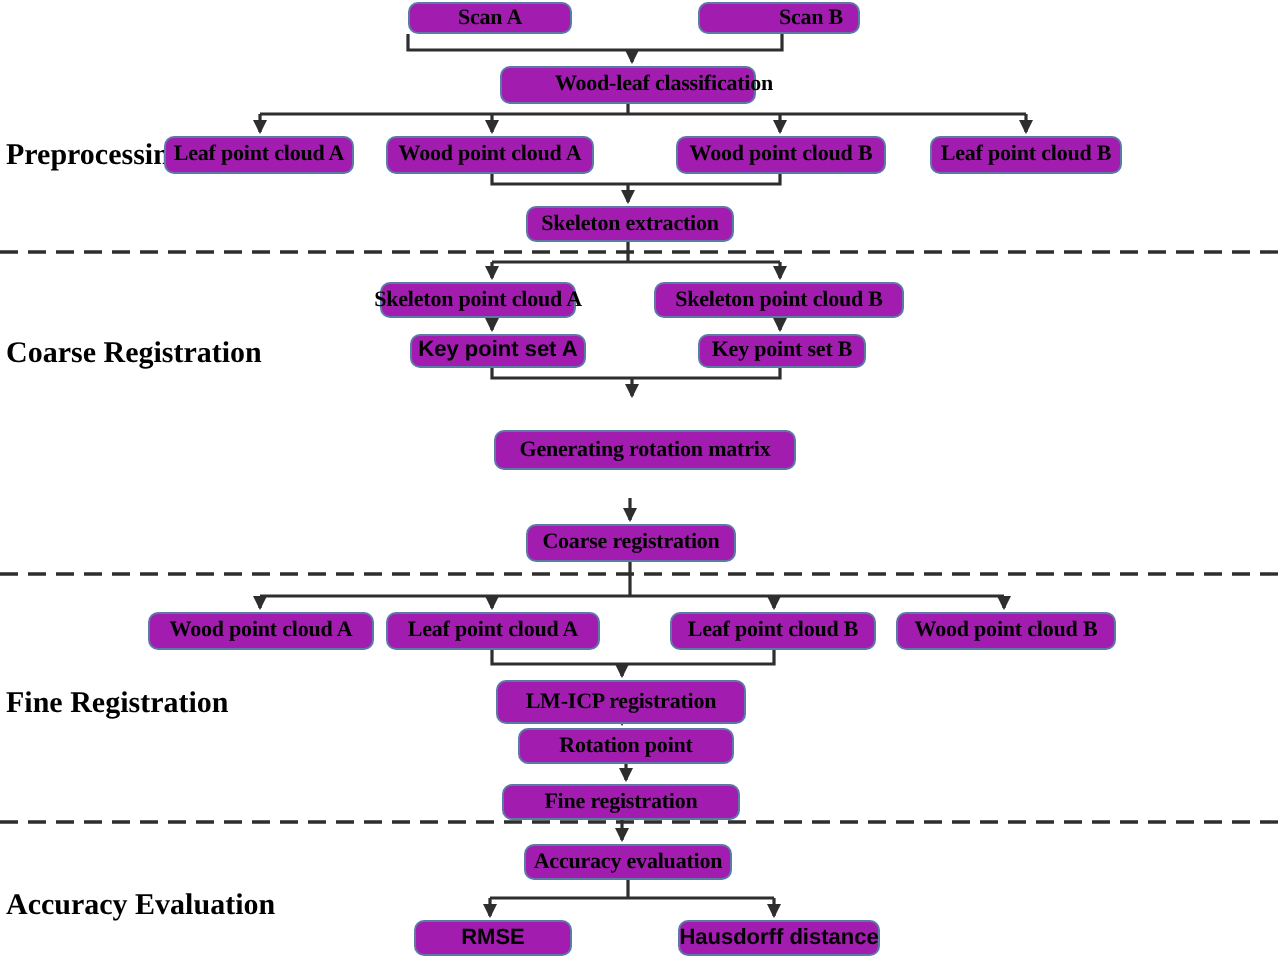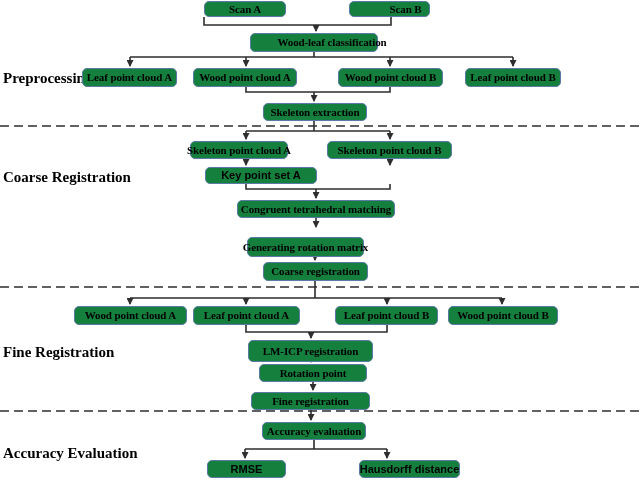--- a/index.html
+++ b/index.html
@@ -6,21 +6,21 @@
   .canvas{
     position:relative;width:640px;height:481px;background:#fff;
     font-family:"Liberation Serif",serif;overflow:hidden;
   }
   svg.wires{position:absolute;left:0;top:0;z-index:1;}
   .connector{fill:none;stroke:var(--line,#2e2e2e);stroke-width:1.6;}
   .separator{fill:none;stroke:var(--line,#2e2e2e);stroke-width:1.7;stroke-dasharray:9 5;}
   .arrowhead{fill:var(--line,#2e2e2e);stroke:none;}
   .node{
     position:absolute;display:flex;align-items:center;justify-content:center;
-    background:#15803d;border:1.5px solid var(--box-border,#5b7ba6);border-radius:5px;
+    background:#a21caf;border:1.5px solid var(--box-border,#5b7ba6);border-radius:5px;
     box-sizing:border-box;font-weight:bold;font-size:11px;letter-spacing:-0.1px;
     color:var(--text,#000);white-space:nowrap;z-index:2;line-height:1;
   }
   .sans{font-family:"Liberation Sans",sans-serif;letter-spacing:0;}
   .section-label{
     position:absolute;left:3px;z-index:2;font-weight:bold;font-size:15px;
     color:var(--text,#000);white-space:nowrap;line-height:1;
   }
 </style>
 </head>
@@ -95,33 +95,33 @@
   <div class="node" style="left:82px;top:68px;width:95px;height:19px;">Leaf point cloud A</div>
   <div class="node" style="left:193px;top:68px;width:104px;height:19px;">Wood point cloud A</div>
   <div class="node" style="left:338px;top:68px;width:105px;height:19px;">Wood point cloud B</div>
   <div class="node" style="left:465px;top:68px;width:96px;height:19px;">Leaf point cloud B</div>
 
   <div class="node" style="left:263px;top:103px;width:104px;height:18px;">Skeleton extraction</div>
 
   <div class="node" style="left:190px;top:141px;width:98px;height:18px;">Skeleton point cloud A</div>
   <div class="node" style="left:327px;top:141px;width:125px;height:18px;">Skeleton point cloud B</div>
 
-  <div class="node sans" style="left:205px;top:167px;width:112px;height:17px;">Key point set A</div>
+  <div class="node sans" style="left:205px;top:167px;width:88px;height:17px;">Key point set A</div>
+  <div class="node" style="left:349px;top:167px;width:84px;height:17px;">Key point set B</div>
 
-  <div class="node" style="left:237px;top:200px;width:158px;height:18px;">Congruent tetrahedral matching</div>
-  <div class="node" style="left:247px;top:237px;width:117px;height:20px;">Generating rotation matrix</div>
+  <div class="node" style="left:247px;top:215px;width:151px;height:20px;">Generating rotation matrix</div>
   <div class="node" style="left:263px;top:262px;width:105px;height:19px;">Coarse registration</div>
 
   <div class="node" style="left:74px;top:306px;width:113px;height:19px;">Wood point cloud A</div>
   <div class="node" style="left:193px;top:306px;width:107px;height:19px;">Leaf point cloud A</div>
   <div class="node" style="left:335px;top:306px;width:103px;height:19px;">Leaf point cloud B</div>
   <div class="node" style="left:448px;top:306px;width:110px;height:19px;">Wood point cloud B</div>
 
   <div class="node" style="left:248px;top:340px;width:125px;height:22px;">LM-ICP registration</div>
   <div class="node" style="left:259px;top:364px;width:108px;height:18px;">Rotation point</div>
   <div class="node" style="left:251px;top:392px;width:119px;height:18px;">Fine registration</div>
 
   <div class="node" style="left:262px;top:422px;width:104px;height:18px;">Accuracy evaluation</div>
 
   <div class="node sans" style="left:207px;top:460px;width:79px;height:18px;">RMSE</div>
-  <div class="node sans" style="left:339px;top:460px;width:101px;height:18px;margin-left:20px;">Hausdorff distance</div>
+  <div class="node sans" style="left:339px;top:460px;width:101px;height:18px;">Hausdorff distance</div>
 
 </div>
 
 </body></html>

